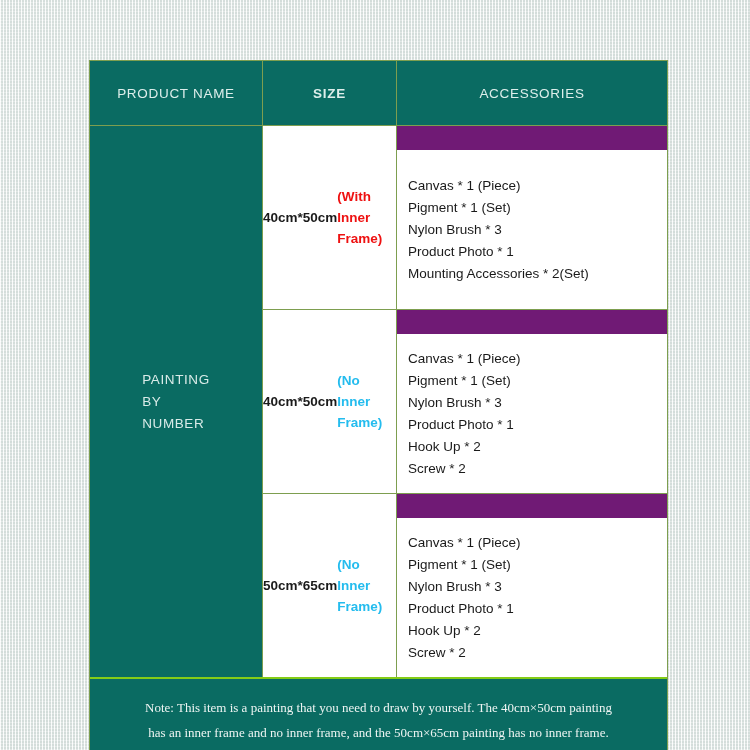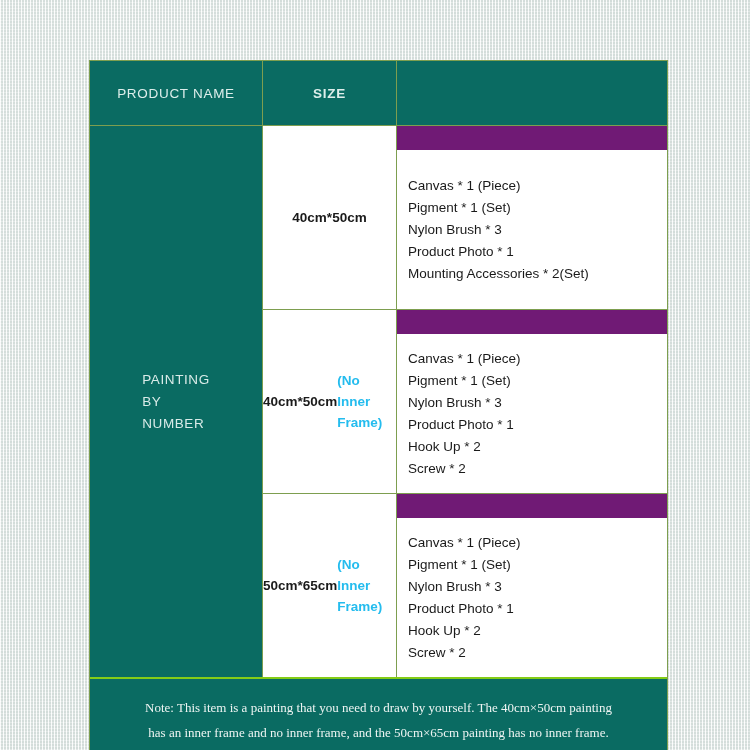--- a/index.html
+++ b/index.html
@@ -160,37 +160,39 @@
 
 <div id="canvas-backdrop"></div>
 
 <div id="spec-table">
 
   <div class="table-grid">
 
     <div class="header-row">
       <div class="header-cell col-product">PRODUCT NAME</div>
       <div class="header-cell col-size">SIZE</div>
+      <div class="header-cell col-acc">ACCESSORIES</div>
     </div>
 
     <div class="body-area">
 
       <div class="product-cell col-product">
         <div class="product-name">
           <div>PAINTING</div>
           <div>BY</div>
           <div>NUMBER</div>
         </div>
       </div>
 
       <div class="rows-area">
 
         <div class="data-row">
           <div class="size-cell col-size">
             <div class="size-main">40cm*50cm</div>
+            <div class="size-note with-frame">(With Inner Frame)</div>
           </div>
           <div class="acc-cell">
             <div class="acc-item">Canvas * 1 (Piece)</div>
             <div class="acc-item">Pigment * 1 (Set)</div>
             <div class="acc-item">Nylon Brush * 3</div>
             <div class="acc-item">Product Photo * 1</div>
             <div class="acc-item">Mounting Accessories * 2(Set)</div>
           </div>
         </div>
 

